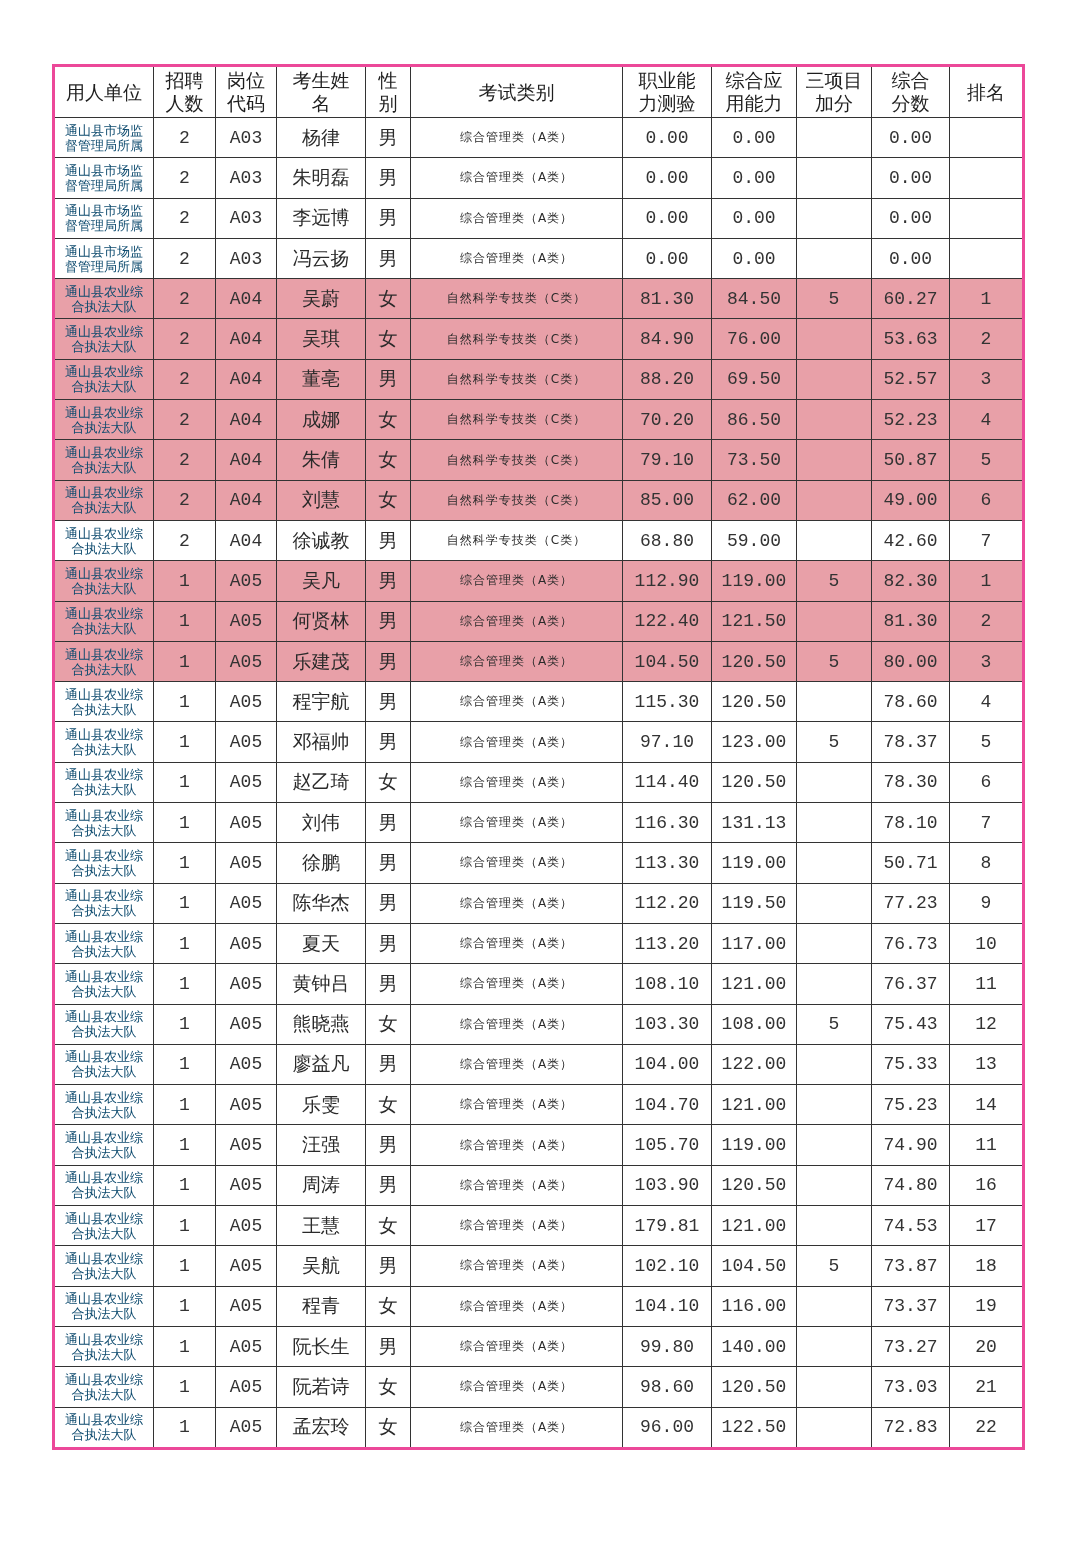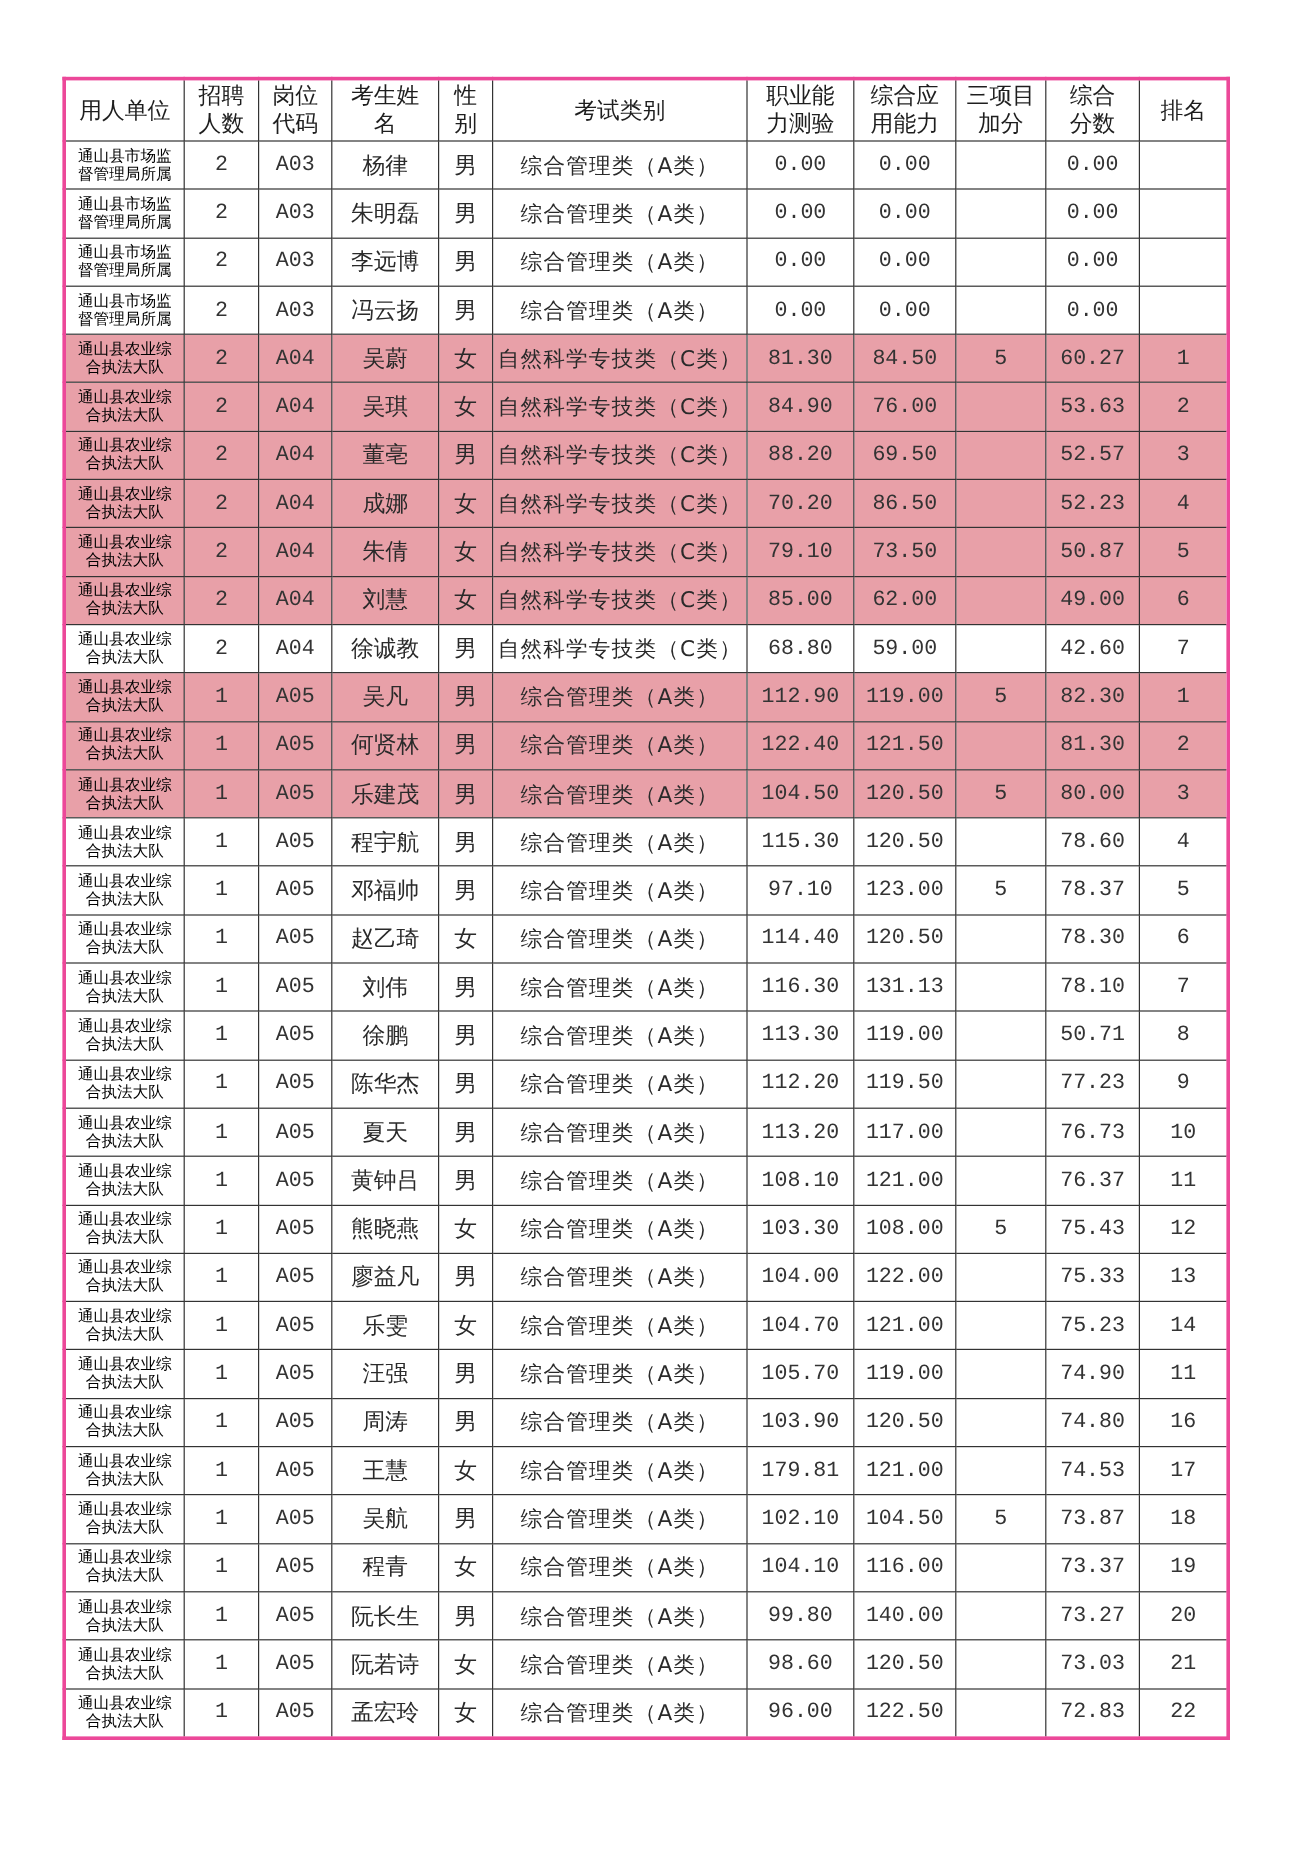--- a/index.html
+++ b/index.html
@@ -2,23 +2,23 @@
 <html><head>
 <meta charset="utf-8">
 <style>
   html, body { margin: 0; padding: 0; background: #ffffff; }
   body { width: 1080px; height: 1541px; position: relative; font-family: "DejaVu Serif", "Liberation Serif", serif; color: #2a2a2a; }
   .page { position: absolute; left: 52px; top: 64px; }
   table { border-collapse: collapse; table-layout: fixed; width: 970px; border: 3px solid #ec4899; }
   th, td { border: 1.5px solid #333; text-align: center; vertical-align: middle; padding: 0; overflow: hidden; }
   th { height: 50px; font-size: 19px; font-weight: normal; line-height: 23px; color: #1e1e1e; font-family: "DejaVu Sans", "Liberation Sans", sans-serif; }
   td { height: 39.3px; font-size: 18px; }
-  td.unit { font-size: 13px; line-height: 15px; color: #000000; font-family: "DejaVu Sans", "Liberation Sans", sans-serif; }
+  td.unit { font-size: 13px; line-height: 15px; color: #0c4a6e; font-family: "DejaVu Sans", "Liberation Sans", sans-serif; }
   td.cn { font-family: "DejaVu Sans", "Liberation Sans", sans-serif; font-size: 19px; }
-  td.cat { font-family: "DejaVu Sans", "Liberation Sans", sans-serif; font-size: 18px; letter-spacing: 1px; }
+  td.cat { font-family: "DejaVu Sans", "Liberation Sans", sans-serif; font-size: 12px; letter-spacing: 1px; }
   td.num { font-family: "Liberation Mono", "DejaVu Sans Mono", monospace; font-size: 18px; color: #333; }
   tr.hl td { background: #e8a0a8; }
 </style>
 </head>
 <body>
 
 <div class="page">
   <table>
     <colgroup>
       <col style="width:100px">

